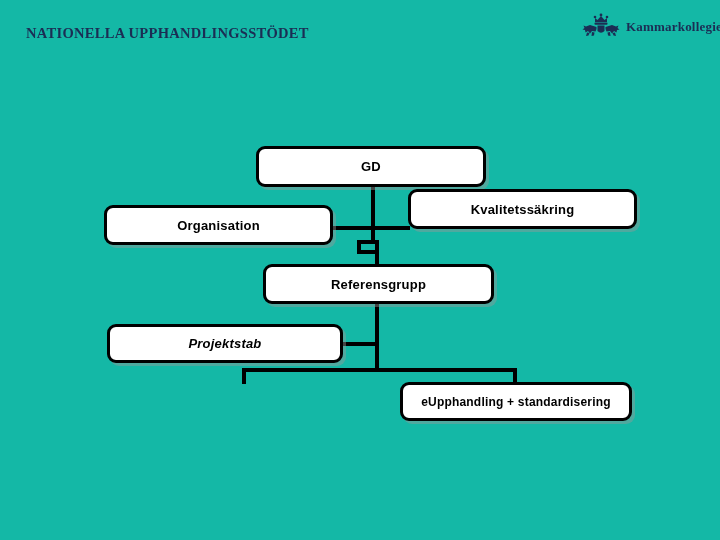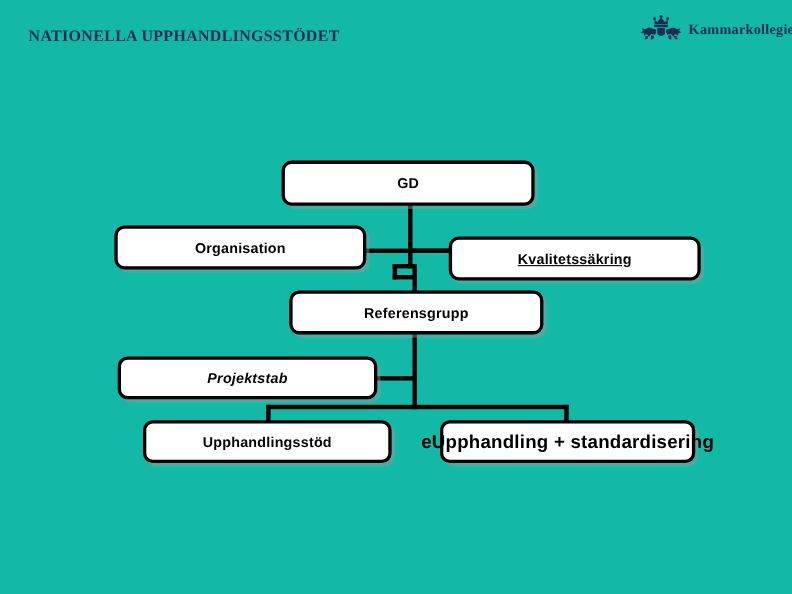--- a/index.html
+++ b/index.html
@@ -95,21 +95,21 @@
   }
   .node-label {
     font-family: "Liberation Sans", sans-serif;
     font-weight: bold;
     font-size: 13px;
     color: #000000;
     letter-spacing: 0.2px;
     white-space: nowrap;
     text-align: center;
   }
-  .node-label.small { font-size: 17px; }
+  .node-label.small { font-size: 12px; }
 
   .conn {
     position: absolute;
     background: #000000;
     z-index: 1;
   }
 </style>
 </head>
 <body>
 
@@ -171,34 +171,31 @@
     <div class="conn" style="left:513px; top:368px; width:4px; height:16px;"></div>
 
     <div class="node" style="left:256px; top:146px; width:230px; height:41px;">
       <span class="node-label">GD</span>
     </div>
 
     <div class="node" style="left:104px; top:205px; width:229px; height:40px;">
       <span class="node-label">Organisation</span>
     </div>
 
-    <div class="node" style="left:408px; top:215px; width:229px; height:40px;text-decoration:underline;">
+    <div class="node" style="left:408px; top:189px; width:229px; height:40px;">
       <span class="node-label">Kvalitetssäkring</span>
     </div>
 
     <div class="node" style="left:263px; top:264px; width:231px; height:40px;">
       <span class="node-label">Referensgrupp</span>
     </div>
 
     <div class="node" style="left:107px; top:324px; width:236px; height:39px;font-style:italic;">
       <span class="node-label">Projektstab</span>
     </div>
 
-    <div class="node" style="left:130px; top:382px; width:226px; height:39px;">
-      <span class="node-label">Upphandlingsstöd</span>
-    </div>
 
     <div class="node" style="left:400px; top:382px; width:232px; height:39px;">
       <span class="node-label small">eUpphandling + standardisering</span>
     </div>
 
   </div>
 </div>
 
 </body></html>

